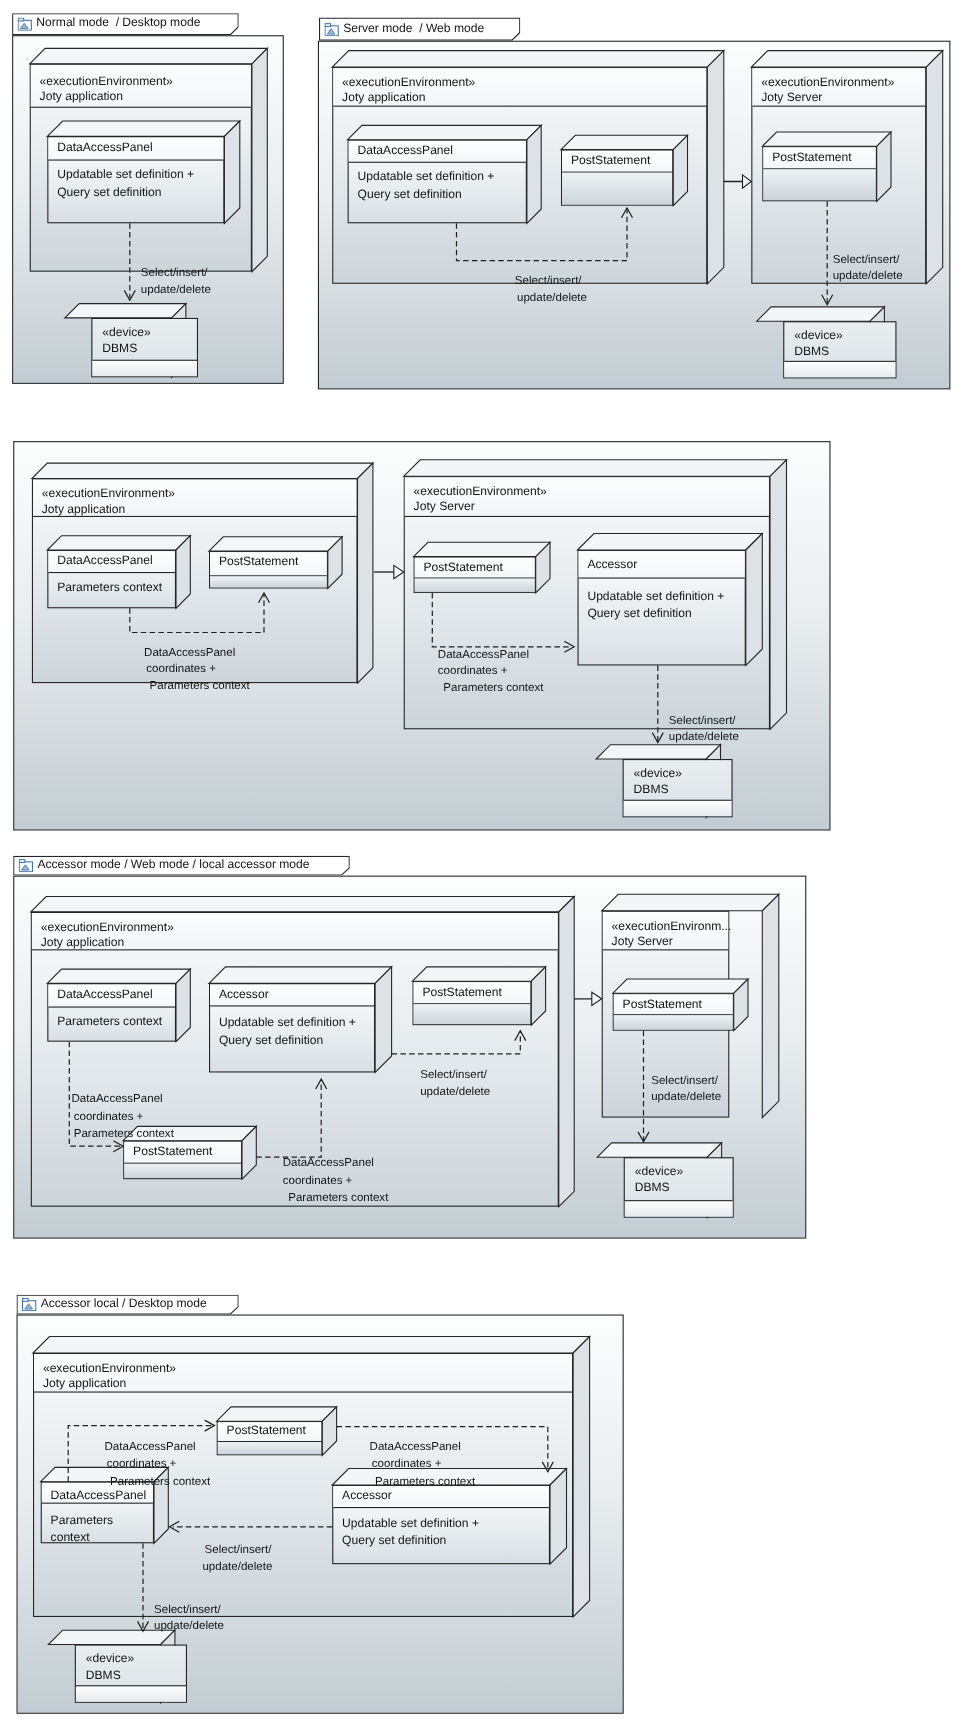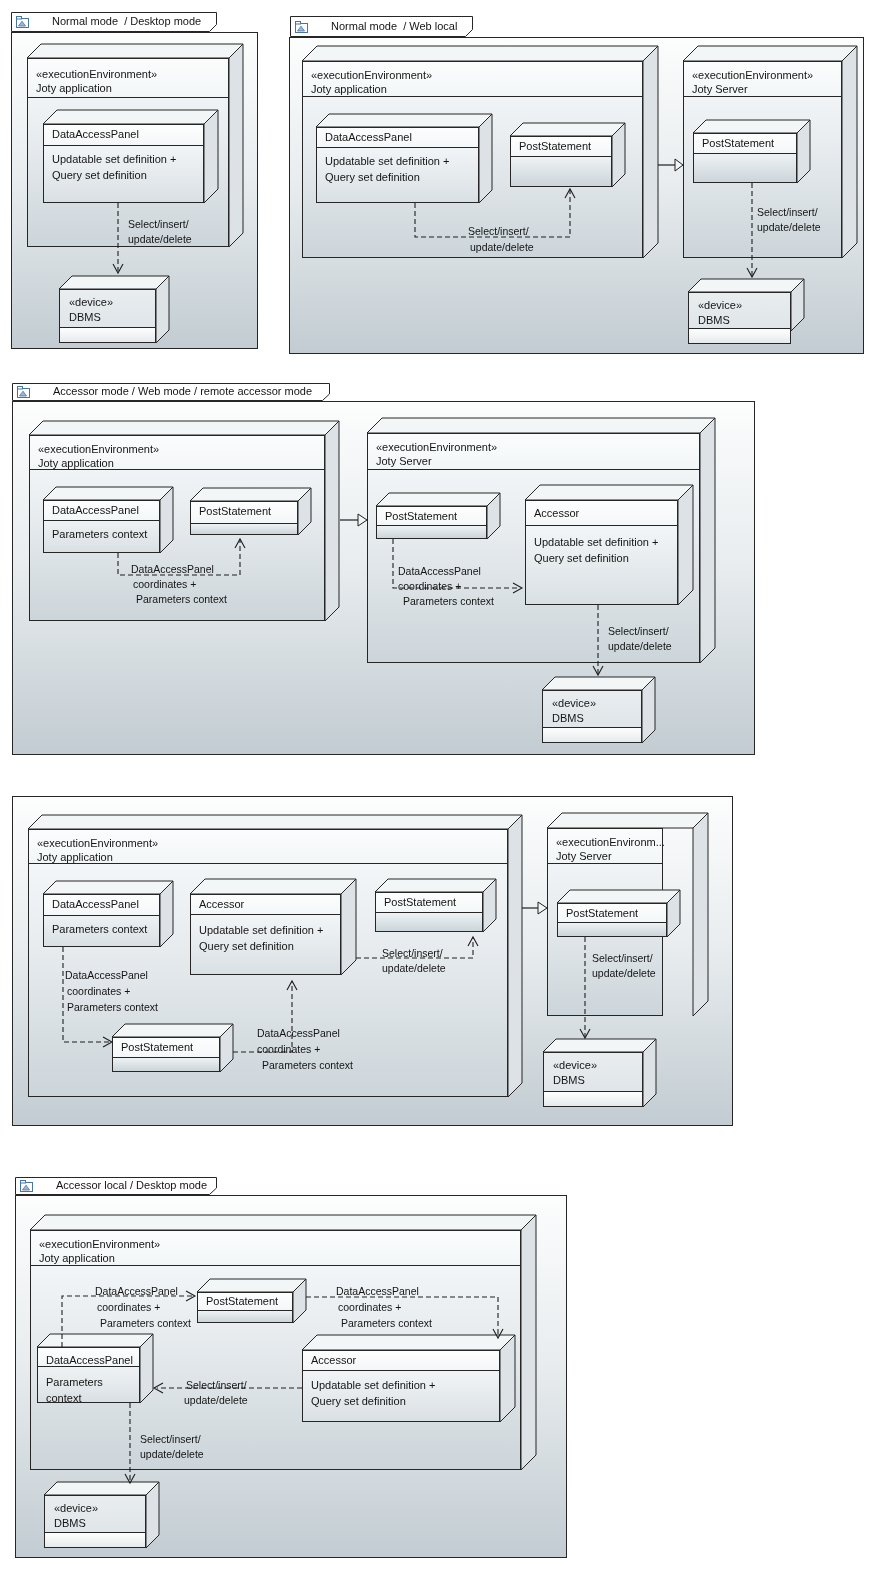--- a/index.html
+++ b/index.html
@@ -12,34 +12,34 @@
   .z1{z-index:1}.z3{z-index:3}.z5{z-index:5}
   .tf{fill:#f3f6f7;stroke:#262626;stroke-width:1;}
   .sf{fill:#dce2e6;stroke:#262626;stroke-width:1;}
   .dsh{fill:none;stroke:#1f1f1f;stroke-width:1.1;stroke-dasharray:5 3;}
   .ah{fill:none;stroke:#1f1f1f;stroke-width:1.1;}
   .sl{stroke:#1f1f1f;stroke-width:1.2;}
   .tri{fill:#f2f5f7;stroke:#1f1f1f;stroke-width:1;}
   .node{position:absolute;box-sizing:border-box;border:1px solid #262626;display:flex;flex-direction:column;}
   .ee{background:linear-gradient(180deg,#f8fafb 0%,#e9edf0 40%,#ccd5da 100%);z-index:2;}
   .comp{background:linear-gradient(180deg,#fbfcfd 0%,#f1f4f6 30%,#d9e0e4 100%);z-index:4;}
-  .dev{background:linear-gradient(180deg,#e9edef,#dbe2e6);z-index:4;}
+  .dev{background:linear-gradient(180deg,#e9edef,#dbe2e6);z-index:4;margin-left:24px;}
   .eh{border-bottom:1px solid #262626;padding:6px 8px 0;font-size:11px;line-height:14px;
       background:linear-gradient(180deg,#fbfdfd,#f3f6f7);box-sizing:border-box;}
   .eh.tall{padding-top:8px;}
   .ct{border-bottom:1px solid #262626;padding:3px 8px 0;font-size:11px;box-sizing:border-box;
       background:linear-gradient(180deg,#fdfefe,#f4f7f8);}
   .cb{padding:5px 8px 0;font-size:11px;line-height:16px;}
   .strip{flex:1;background:linear-gradient(180deg,#eef2f4,#ccd5da);}
   .dl{flex:1;padding:5px 9px 0;font-size:11px;line-height:15px;}
   .ds{height:14px;border-top:1px solid #262626;background:linear-gradient(180deg,#fefefe,#e6eaec);}
-  .lbl{position:absolute;z-index:6;font-size:10.5px;line-height:15px;white-space:nowrap;color:#141414;}
+  .lbl{position:absolute;z-index:6;font-size:10.5px;line-height:15px;white-space:nowrap;color:#141414;margin-top:24px;}
   .lh16{line-height:16px;}
   .ml2{margin-left:2px}.ml5{margin-left:5px}
-  .tab{position:absolute;z-index:7;display:flex;align-items:center;gap:22px;padding-left:5px;box-sizing:border-box;}
+  .tab{position:absolute;z-index:7;display:flex;align-items:center;gap:3px;padding-left:5px;box-sizing:border-box;}
   .tabbg{position:absolute;left:0;top:0;z-index:-1;}
   .tabbg polygon{fill:#ffffff;stroke:#262626;stroke-width:1;}
   .ttitle{font-size:11px;white-space:pre;position:relative;top:-1px;}
   .ticon{display:flex;}
 </style>
 </head>
 <body>
 
 <div id="page">
 
@@ -196,21 +196,21 @@
     <svg class="tabbg" width="183" height="21">
           <polygon points="0.5,0.5 182.5,0.5 182.5,13.5 175.5,20.5 0.5,20.5"></polygon>
         </svg>
     <span class="ticon">
           <svg width="14" height="12" viewBox="0 0 14 12">
             <rect x="0.5" y="2.5" width="12" height="9" fill="#fff" stroke="#4676a8"></rect>
             <rect x="0.5" y="0.5" width="5" height="2.5" fill="#fff" stroke="#4676a8"></rect>
             <path d="M2.5 10 L6 5.2 L9.5 10 Z" fill="#9fb8d2" stroke="#4676a8" stroke-width="0.8"></path>
           </svg>
         </span>
-    <span class="ttitle">Normal mode  / Web local</span>
+    <span class="ttitle">Server mode  / Web mode</span>
   </div>
 </section>
 
 <section class="fw" style="left:12px;top:383px;width:743px;height:372px">
   <div class="fbody" style="left:0;top:18px;width:743px;height:354px"></div>
   <svg class="layer z1" width="743" height="372">
     <g>
           <polygon class="tf" points="17,52 31,38 327,38 313,52"></polygon>
           <polygon class="sf" points="313,52 327,38 327,224 313,238"></polygon>
         </g>
@@ -306,156 +306,156 @@
   </div>
   <div class="lbl" style="left:386px;top:181px">
     <div>DataAccessPanel</div>
     <div>coordinates +</div>
     <div class="ml5">Parameters context</div>
   </div>
   <div class="lbl" style="left:596px;top:241px">
     <div>Select/insert/</div>
     <div>update/delete</div>
   </div>
-  <div class="tab" style="left:0;top:0;width:318px;height:18px">
-    <svg class="tabbg" width="318" height="18">
-          <polygon points="0.5,0.5 317.5,0.5 317.5,11 310.5,17.5 0.5,17.5"></polygon>
+</section>
+
+<section class="fw" style="left:12px;top:778px;width:721px;height:348px">
+  <div class="fbody" style="left:0;top:18px;width:721px;height:330px"></div>
+  <svg class="layer z1" width="721" height="348">
+    <g>
+          <polygon class="tf" points="16,51 30,37 510,37 496,51"></polygon>
+          <polygon class="sf" points="496,51 510,37 510,305 496,319"></polygon>
+        </g>
+    <g>
+          <polygon class="tf" points="535,50 550,35 696,35 681,50"></polygon>
+          <polygon class="sf" points="681,50 696,35 696,223 681,238"></polygon>
+        </g>
+    <g>
+          <polygon class="tf" points="531,274 544,261 644,261 631,274"></polygon>
+          <polygon class="sf" points="631,274 644,261 644,316 631,329"></polygon>
+        </g>
+  </svg>
+  <div class="node ee" style="left:16px;top:51px;width:480px;height:268px">
+    <div class="eh" style="height:34px">
+      <div>«executionEnvironment»</div>
+      <div>Joty application</div>
+    </div>
+  </div>
+  <div class="node ee" style="left:535px;top:50px;width:116px;height:188px">
+    <div class="eh" style="height:35px">
+      <div>«executionEnvironm...</div>
+      <div>Joty Server</div>
+    </div>
+  </div>
+  <svg class="layer z3" width="721" height="348">
+    <g>
+          <polygon class="tf" points="31,116 44,103 161,103 148,116"></polygon>
+          <polygon class="sf" points="148,116 161,103 161,156 148,169"></polygon>
+        </g>
+    <g>
+          <polygon class="tf" points="178,116 193,101 344,101 329,116"></polygon>
+          <polygon class="sf" points="329,116 344,101 344,182 329,197"></polygon>
+        </g>
+    <g>
+          <polygon class="tf" points="363,114 376,101 484,101 471,114"></polygon>
+          <polygon class="sf" points="471,114 484,101 484,141 471,154"></polygon>
+        </g>
+    <g>
+          <polygon class="tf" points="100,259 113,246 221,246 208,259"></polygon>
+          <polygon class="sf" points="208,259 221,246 221,281 208,294"></polygon>
+        </g>
+    <g>
+          <polygon class="tf" points="545,125 558,112 668,112 655,125"></polygon>
+          <polygon class="sf" points="655,125 668,112 668,146 655,159"></polygon>
+        </g>
+  </svg>
+  <div class="node comp" style="left:31px;top:116px;width:117px;height:53px">
+    <div class="ct" style="height:21px">DataAccessPanel</div>
+    <div class="cb">
+          <div>Parameters context</div>
+        </div>
+  </div>
+  <div class="node comp" style="left:178px;top:116px;width:151px;height:81px">
+    <div class="ct" style="height:20px">Accessor</div>
+    <div class="cb" style="padding-top:7px">
+      <div>Updatable set definition +</div>
+      <div>Query set definition</div>
+    </div>
+  </div>
+  <div class="node comp" style="left:363px;top:114px;width:108px;height:40px">
+    <div class="ct" style="height:20px">PostStatement</div>
+    <div class="strip"></div>
+  </div>
+  <div class="node comp" style="left:100px;top:259px;width:108px;height:35px">
+    <div class="ct" style="height:20px">PostStatement</div>
+    <div class="strip"></div>
+  </div>
+  <div class="node comp" style="left:545px;top:125px;width:110px;height:34px">
+    <div class="ct" style="height:19px">PostStatement</div>
+    <div class="strip"></div>
+  </div>
+  <div class="node dev" style="left:531px;top:274px;width:100px;height:55px">
+    <div class="dl">
+      <div>«device»</div>
+      <div>DBMS</div>
+    </div>
+    <div class="ds"></div>
+  </div>
+  <svg class="layer z5" width="721" height="348">
+    <g>
+      <path class="dsh" d="M51,169 L51,264 L97,264"></path>
+          <path class="ah" d="M91,259 L100,264 L91,269"></path>
+    </g>
+    <g>
+      <path class="dsh" d="M221,274 L280,274 L280,204"></path>
+          <path class="ah" d="M275,212 L280,203 L285,212"></path>
+    </g>
+    <g>
+      <path class="dsh" d="M344,180 L461,180 L461,159"></path>
+          <path class="ah" d="M456,168 L461,159 L466,168"></path>
+    </g>
+    <g>
+      <line class="sl" x1="510" y1="130" x2="526" y2="130"></line>
+          <polygon class="tri" points="526,124 535,130 526,136"></polygon>
+    </g>
+    <g>
+      <path class="dsh" d="M573,159 L573,259"></path>
+          <path class="ah" d="M568,251 L573,260 L578,251"></path>
+    </g>
+  </svg>
+  <div class="lbl lh16" style="left:53px;top:189px">
+    <div>DataAccessPanel</div>
+    <div class="ml2">coordinates +</div>
+    <div class="ml2">Parameters context</div>
+  </div>
+  <div class="lbl lh16" style="left:245px;top:247px">
+    <div>DataAccessPanel</div>
+    <div>coordinates +</div>
+    <div class="ml5">Parameters context</div>
+  </div>
+  <div class="lbl" style="left:370px;top:168px">
+    <div>Select/insert/</div>
+    <div>update/delete</div>
+  </div>
+  <div class="lbl" style="left:580px;top:173px">
+    <div>Select/insert/</div>
+    <div>update/delete</div>
+  </div>
+  <div class="tab" style="left:0;top:0;width:306px;height:18px">
+    <svg class="tabbg" width="306" height="18">
+          <polygon points="0.5,0.5 305.5,0.5 305.5,11 298.5,17.5 0.5,17.5"></polygon>
         </svg>
     <span class="ticon">
           <svg width="14" height="12" viewBox="0 0 14 12">
             <rect x="0.5" y="2.5" width="12" height="9" fill="#fff" stroke="#4676a8"></rect>
             <rect x="0.5" y="0.5" width="5" height="2.5" fill="#fff" stroke="#4676a8"></rect>
             <path d="M2.5 10 L6 5.2 L9.5 10 Z" fill="#9fb8d2" stroke="#4676a8" stroke-width="0.8"></path>
           </svg>
         </span>
-    <span class="ttitle">Accessor mode / Web mode / remote accessor mode</span>
-  </div>
-</section>
-
-<section class="fw" style="left:12px;top:778px;width:721px;height:348px">
-  <div class="fbody" style="left:0;top:18px;width:721px;height:330px"></div>
-  <svg class="layer z1" width="721" height="348">
-    <g>
-          <polygon class="tf" points="16,51 30,37 510,37 496,51"></polygon>
-          <polygon class="sf" points="496,51 510,37 510,305 496,319"></polygon>
-        </g>
-    <g>
-          <polygon class="tf" points="535,50 550,35 696,35 681,50"></polygon>
-          <polygon class="sf" points="681,50 696,35 696,223 681,238"></polygon>
-        </g>
-    <g>
-          <polygon class="tf" points="531,274 544,261 644,261 631,274"></polygon>
-          <polygon class="sf" points="631,274 644,261 644,316 631,329"></polygon>
-        </g>
-  </svg>
-  <div class="node ee" style="left:16px;top:51px;width:480px;height:268px">
-    <div class="eh" style="height:34px">
-      <div>«executionEnvironment»</div>
-      <div>Joty application</div>
-    </div>
-  </div>
-  <div class="node ee" style="left:535px;top:50px;width:116px;height:188px">
-    <div class="eh" style="height:35px">
-      <div>«executionEnvironm...</div>
-      <div>Joty Server</div>
-    </div>
-  </div>
-  <svg class="layer z3" width="721" height="348">
-    <g>
-          <polygon class="tf" points="31,116 44,103 161,103 148,116"></polygon>
-          <polygon class="sf" points="148,116 161,103 161,156 148,169"></polygon>
-        </g>
-    <g>
-          <polygon class="tf" points="178,116 193,101 344,101 329,116"></polygon>
-          <polygon class="sf" points="329,116 344,101 344,182 329,197"></polygon>
-        </g>
-    <g>
-          <polygon class="tf" points="363,114 376,101 484,101 471,114"></polygon>
-          <polygon class="sf" points="471,114 484,101 484,141 471,154"></polygon>
-        </g>
-    <g>
-          <polygon class="tf" points="100,259 113,246 221,246 208,259"></polygon>
-          <polygon class="sf" points="208,259 221,246 221,281 208,294"></polygon>
-        </g>
-    <g>
-          <polygon class="tf" points="545,125 558,112 668,112 655,125"></polygon>
-          <polygon class="sf" points="655,125 668,112 668,146 655,159"></polygon>
-        </g>
-  </svg>
-  <div class="node comp" style="left:31px;top:116px;width:117px;height:53px">
-    <div class="ct" style="height:21px">DataAccessPanel</div>
-    <div class="cb">
-          <div>Parameters context</div>
-        </div>
-  </div>
-  <div class="node comp" style="left:178px;top:116px;width:151px;height:81px">
-    <div class="ct" style="height:20px">Accessor</div>
-    <div class="cb" style="padding-top:7px">
-      <div>Updatable set definition +</div>
-      <div>Query set definition</div>
-    </div>
-  </div>
-  <div class="node comp" style="left:363px;top:114px;width:108px;height:40px">
-    <div class="ct" style="height:20px">PostStatement</div>
-    <div class="strip"></div>
-  </div>
-  <div class="node comp" style="left:100px;top:259px;width:108px;height:35px">
-    <div class="ct" style="height:20px">PostStatement</div>
-    <div class="strip"></div>
-  </div>
-  <div class="node comp" style="left:545px;top:125px;width:110px;height:34px">
-    <div class="ct" style="height:19px">PostStatement</div>
-    <div class="strip"></div>
-  </div>
-  <div class="node dev" style="left:531px;top:274px;width:100px;height:55px">
-    <div class="dl">
-      <div>«device»</div>
-      <div>DBMS</div>
-    </div>
-    <div class="ds"></div>
-  </div>
-  <svg class="layer z5" width="721" height="348">
-    <g>
-      <path class="dsh" d="M51,169 L51,264 L97,264"></path>
-          <path class="ah" d="M91,259 L100,264 L91,269"></path>
-    </g>
-    <g>
-      <path class="dsh" d="M221,274 L280,274 L280,204"></path>
-          <path class="ah" d="M275,212 L280,203 L285,212"></path>
-    </g>
-    <g>
-      <path class="dsh" d="M344,180 L461,180 L461,159"></path>
-          <path class="ah" d="M456,168 L461,159 L466,168"></path>
-    </g>
-    <g>
-      <line class="sl" x1="510" y1="130" x2="526" y2="130"></line>
-          <polygon class="tri" points="526,124 535,130 526,136"></polygon>
-    </g>
-    <g>
-      <path class="dsh" d="M573,159 L573,259"></path>
-          <path class="ah" d="M568,251 L573,260 L578,251"></path>
-    </g>
-  </svg>
-  <div class="lbl lh16" style="left:53px;top:189px">
-    <div>DataAccessPanel</div>
-    <div class="ml2">coordinates +</div>
-    <div class="ml2">Parameters context</div>
-  </div>
-  <div class="lbl lh16" style="left:245px;top:247px">
-    <div>DataAccessPanel</div>
-    <div>coordinates +</div>
-    <div class="ml5">Parameters context</div>
-  </div>
-  <div class="lbl" style="left:370px;top:168px">
-    <div>Select/insert/</div>
-    <div>update/delete</div>
-  </div>
-  <div class="lbl" style="left:580px;top:173px">
-    <div>Select/insert/</div>
-    <div>update/delete</div>
+    <span class="ttitle">Accessor mode / Web mode / local accessor mode</span>
   </div>
 </section>
 
 <section class="fw" style="left:15px;top:1177px;width:552px;height:381px">
   <div class="fbody" style="left:0;top:18px;width:552px;height:363px"></div>
   <svg class="layer z1" width="552" height="381">
     <g>
           <polygon class="tf" points="15,53 30,38 521,38 506,53"></polygon>
           <polygon class="sf" points="506,53 521,38 521,278 506,293"></polygon>
         </g>

